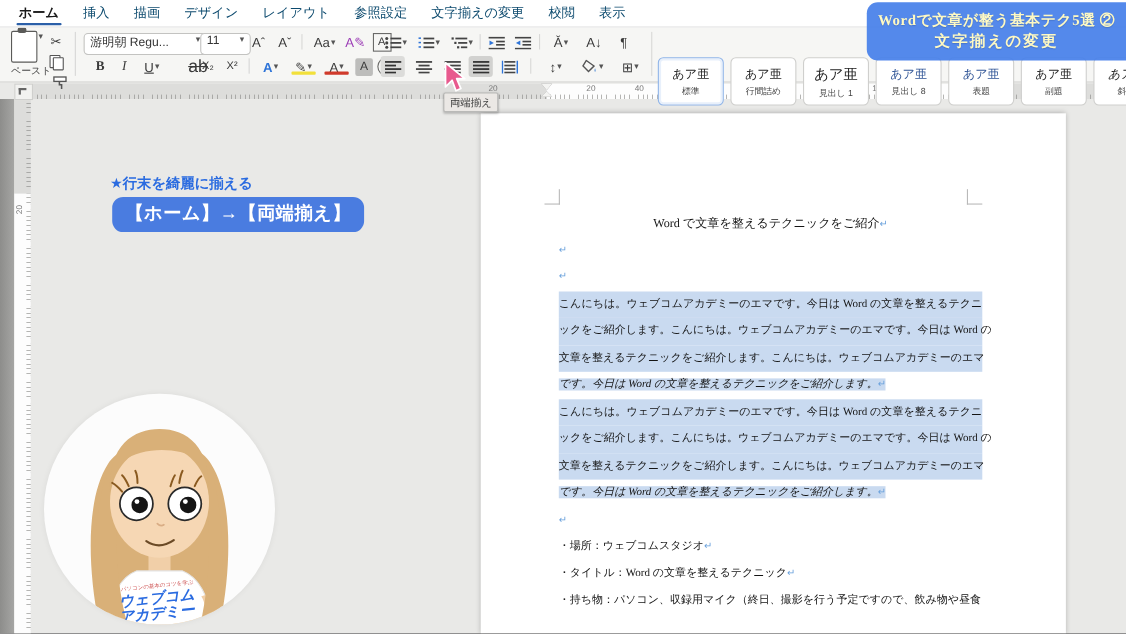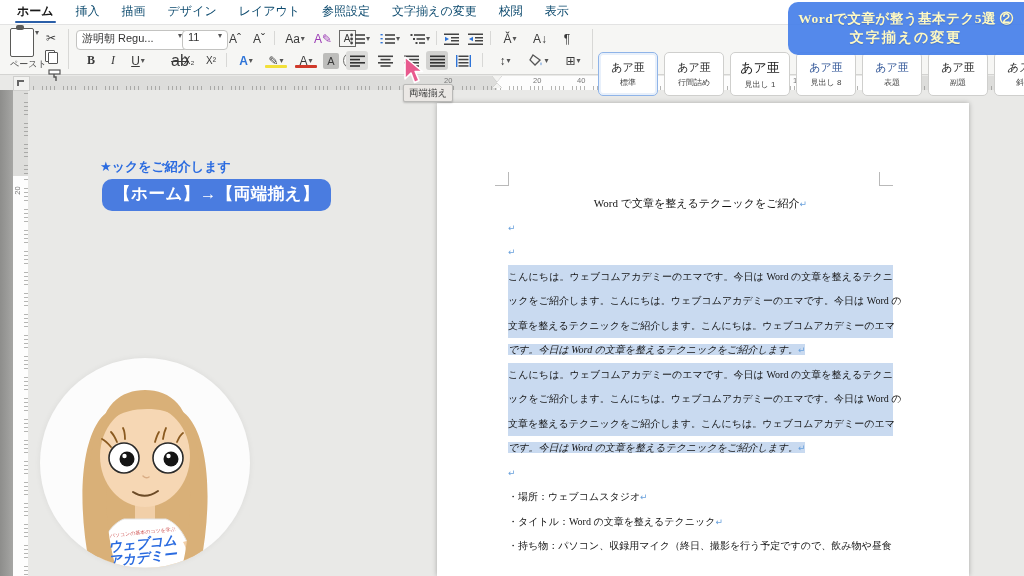--- a/index.html
+++ b/index.html
@@ -418,21 +418,21 @@
     <div class="l1">Wordで文章が整う基本テク5選 ②</div>
     <div class="l2">文字揃えの変更</div>
   </div>
 
   <div class="tooltip">両端揃え</div>
 
   <svg class="cursor" width="24" height="30" viewBox="0 0 24 30">
     <path d="M3 1 L3 23 L9 17 L12.5 26.5 L17 24.5 L13.2 15.5 L20.5 15.5 Z" fill="#e85a8e" stroke="#ffffff" stroke-width="1.6" stroke-linejoin="round"></path>
   </svg>
 
-  <div class="note-star">★ックをご紹介します</div>
+  <div class="note-star">★行末を綺麗に揃える</div>
   <div class="note-box">【ホーム】→【両端揃え】</div>
 
   <div class="avatar">
     <svg width="210" height="210" viewBox="0 0 210 210">
 
       <path d="M50 210 C38 150 40 92 58 64 C76 36 136 36 152 64 C170 92 172 150 160 210 Z" fill="#d9b078"></path>
 
       <rect x="95" y="138" width="20" height="26" fill="#f1cfa8"></rect>
 
       <path d="M56 210 C60 184 70 166 84 161 L126 161 C142 167 150 186 154 210 Z" fill="#ffffff" stroke="#e3e3e3" stroke-width="1"></path>

